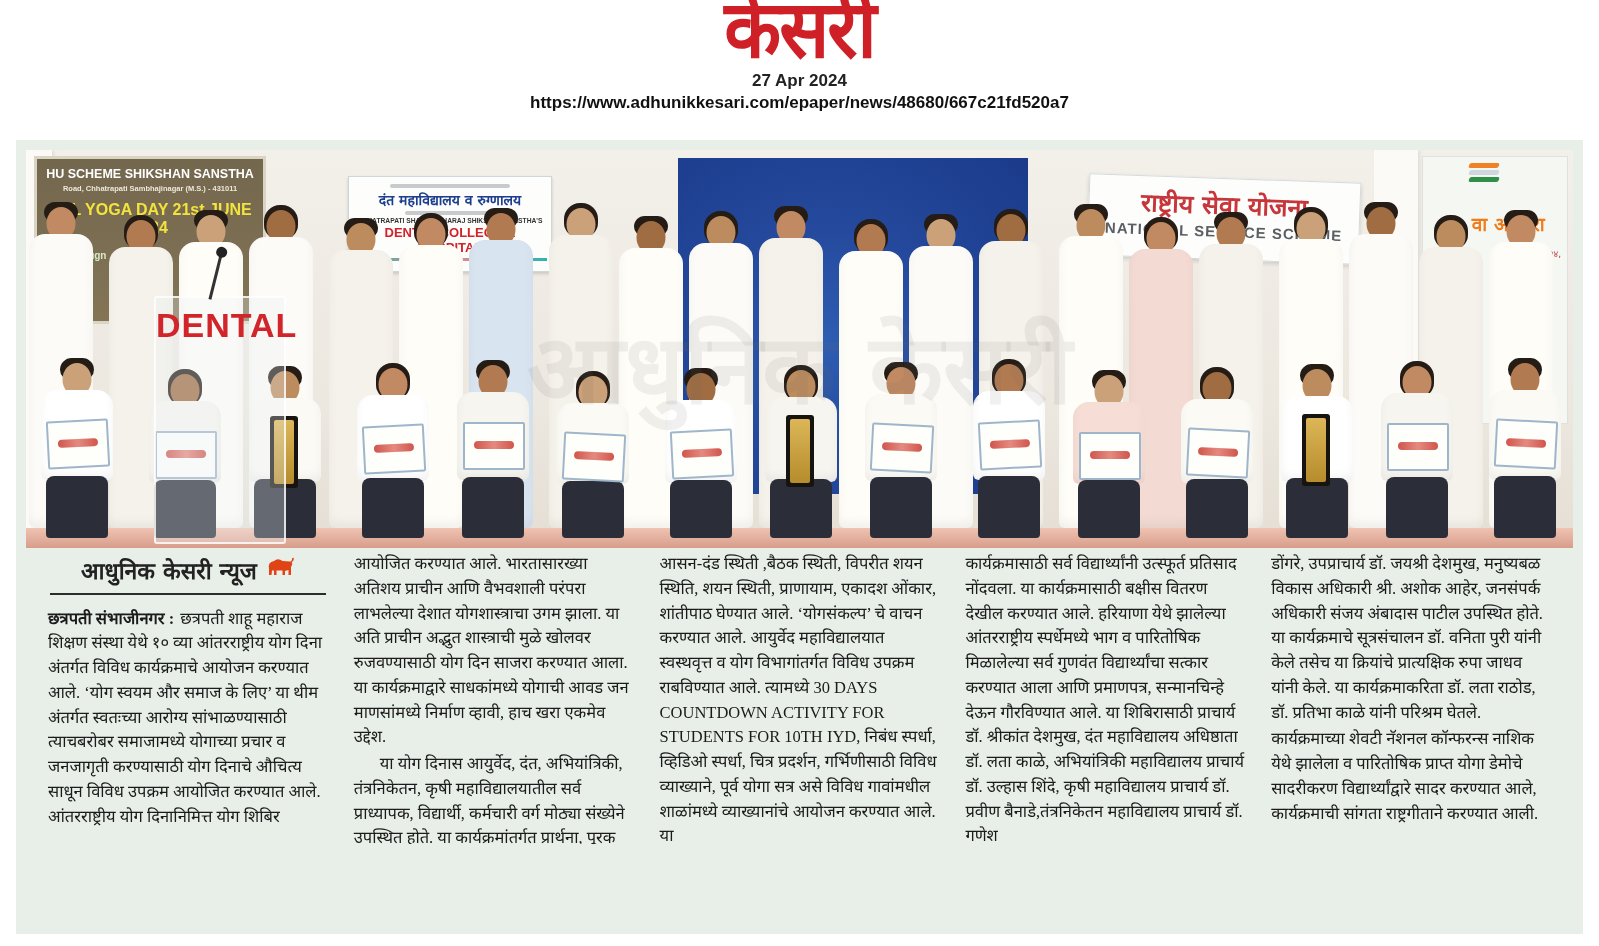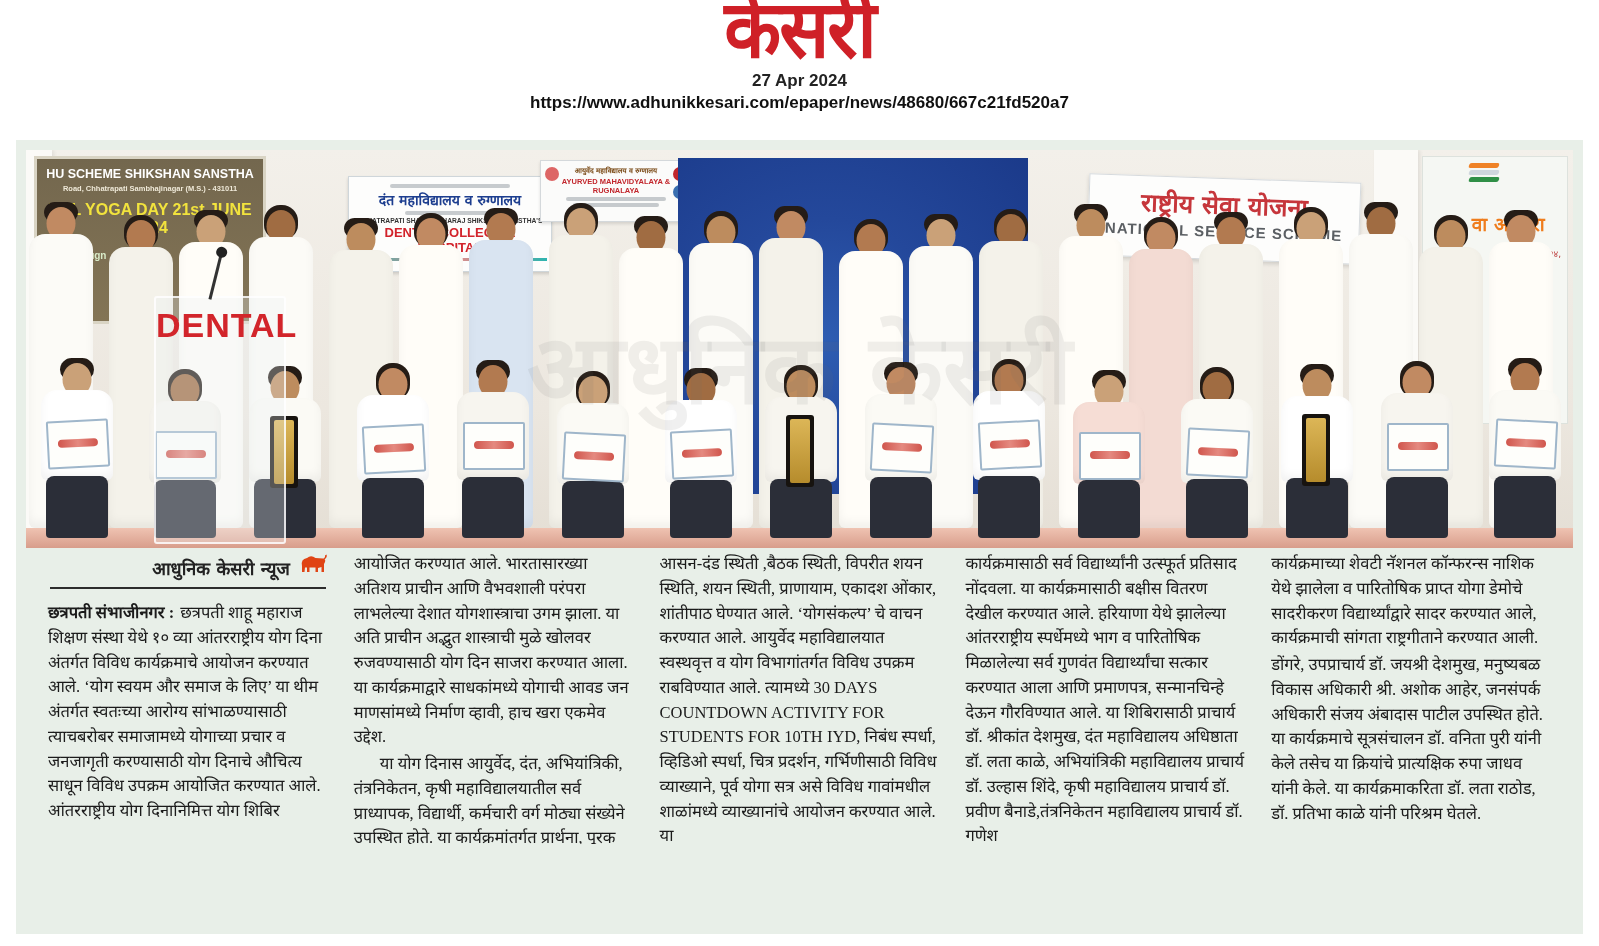--- a/index.html
+++ b/index.html
@@ -84,22 +84,22 @@
   .cert::after{content:"";position:absolute;left:9px;top:17px;right:9px;height:8px;border-radius:4px;
         background:linear-gradient(90deg,#c8382e,#e0756a,#c8382e);opacity:.85;}
   .trophy{position:absolute;left:22px;top:52px;width:28px;height:72px;background:#17130f;border-radius:3px;z-index:2;}
   .trophy::after{content:"";position:absolute;inset:4px;background:linear-gradient(#dcb657,#b68c2c);border-radius:2px;}
 
   
   .headline{margin:14px 0 6px;text-align:center;font-family:"DejaVu Sans",sans-serif;font-weight:bold;
             font-size:54px;line-height:1.05;color:#0c0c0c;letter-spacing:-1px;white-space:nowrap;overflow:hidden;}
   .cols{display:flex;gap:26px;padding:4px 22px 0;height:292px;overflow:hidden;}
   .col{flex:1;min-width:0;font-size:16.5px;line-height:1.5;}
-  .byline-row{display:flex;justify-content:flex-end;align-items:center;gap:8px;margin:2px 0 4px;
-              font-family:"DejaVu Sans",sans-serif;font-weight:bold;font-size:18px;color:#222;}
+  .byline-row{display:flex;justify-content:center;align-items:center;gap:8px;margin:2px 0 4px;
+              font-family:"DejaVu Sans",sans-serif;font-weight:bold;font-size:23px;color:#222;}
   .byline-rule{border:0;border-top:2.5px solid #2c2c2c;margin:4px 2px 12px;}
   .para{margin:0;}
   .para + .para{margin-top:2px;}
   .para.indent{text-indent:26px;}
   .lead{font-weight:bold;margin-right:6px;}
 </style>
 </head>
 <body>
 
 <div>
@@ -131,28 +131,20 @@
 
       <div class="banner b-dental">
         <div class="tinybar" style="width:120px;"></div>
         <div class="mar">दंत महाविद्यालय व रुग्णालय</div>
         <div class="tinybar" style="width:90px;"></div>
         <div class="sub">CHHATRAPATI SHAHU MAHARAJ SHIKSHAN SANSTHA'S</div>
         <div class="eng">DENTAL COLLEGE &amp; HOSPITAL</div>
         <div class="stripe"></div>
       </div>
 
-      <div class="banner b-ayur">
-        <i class="dot l"></i>
-        <i class="dot r"></i>
-        <div class="m1">आयुर्वेद महाविद्यालय व रुग्णालय</div>
-        <div class="e1">AYURVED MAHAVIDYALAYA &amp; RUGNALAYA</div>
-        <div class="tinybar" style="width:100px;"></div>
-        <div class="tinybar" style="width:86px;"></div>
-      </div>
 
       <div class="banner backdrop"></div>
 
       <div class="banner b-nss">
         <div class="mar">राष्ट्रीय सेवा योजना</div>
         <div class="eng">NATIONAL SERVICE SCHEME</div>
       </div>
 
       <div class="banner b-anniv">
         <div class="flag">
@@ -412,19 +404,19 @@
 
       <div class="col">
         <p class="para">आसन-दंड स्थिती ,बैठक स्थिती, विपरीत शयन स्थिति, शयन स्थिती, प्राणायाम, एकादश ओंकार, शांतीपाठ घेण्यात आले. ‘योगसंकल्प’ चे वाचन करण्यात आले. आयुर्वेद महाविद्यालयात स्वस्थवृत्त व योग विभागांतर्गत विविध उपक्रम राबविण्यात आले. त्यामध्ये 30 DAYS COUNTDOWN ACTIVITY FOR STUDENTS FOR 10TH IYD, निबंध स्पर्धा, व्हिडिओ स्पर्धा, चित्र प्रदर्शन, गर्भिणीसाठी विविध व्याख्याने, पूर्व योगा सत्र असे विविध गावांमधील  शाळांमध्ये व्याख्यानांचे आयोजन करण्यात आले. या</p>
       </div>
 
       <div class="col">
         <p class="para">कार्यक्रमासाठी सर्व विद्यार्थ्यांनी उत्स्फूर्त प्रतिसाद नोंदवला. या कार्यक्रमासाठी बक्षीस वितरण देखील करण्यात आले. हरियाणा येथे झालेल्या आंतरराष्ट्रीय स्पर्धेमध्ये भाग व पारितोषिक मिळालेल्या सर्व गुणवंत विद्यार्थ्यांचा सत्कार करण्यात आला आणि प्रमाणपत्र, सन्मानचिन्हे देऊन गौरविण्यात आले. या शिबिरासाठी प्राचार्य डॉ. श्रीकांत देशमुख, दंत महाविद्यालय अधिष्ठाता डॉ. लता काळे, अभियांत्रिकी महाविद्यालय प्राचार्य डॉ. उल्हास शिंदे, कृषी महाविद्यालय प्राचार्य डॉ. प्रवीण बैनाडे,तंत्रनिकेतन महाविद्यालय प्राचार्य डॉ. गणेश</p>
       </div>
 
       <div class="col">
+        <p class="para">डोंगरे, उपप्राचार्य डॉ. जयश्री देशमुख, मनुष्यबळ विकास अधिकारी श्री. अशोक आहेर, जनसंपर्क अधिकारी संजय अंबादास पाटील उपस्थित होते. या कार्यक्रमाचे सूत्रसंचालन डॉ. वनिता पुरी यांनी केले तसेच या क्रियांचे प्रात्यक्षिक रुपा जाधव यांनी केले. या कार्यक्रमाकरिता डॉ. लता राठोड, डॉ. प्रतिभा काळे यांनी परिश्रम घेतले.</p>
         <p class="para">कार्यक्रमाच्या शेवटी नॅशनल कॉन्फरन्स नाशिक येथे झालेला व पारितोषिक प्राप्त योगा डेमोचे सादरीकरण विद्यार्थ्यांद्वारे सादर करण्यात आले, कार्यक्रमाची सांगता राष्ट्रगीताने करण्यात आली.</p>
-        <p class="para">डोंगरे, उपप्राचार्य डॉ. जयश्री देशमुख, मनुष्यबळ विकास अधिकारी श्री. अशोक आहेर, जनसंपर्क अधिकारी संजय अंबादास पाटील उपस्थित होते. या कार्यक्रमाचे सूत्रसंचालन डॉ. वनिता पुरी यांनी केले तसेच या क्रियांचे प्रात्यक्षिक रुपा जाधव यांनी केले. या कार्यक्रमाकरिता डॉ. लता राठोड, डॉ. प्रतिभा काळे यांनी परिश्रम घेतले.</p>
       </div>
 
     </div>
   </section>
 </div>
 
 </body></html>

